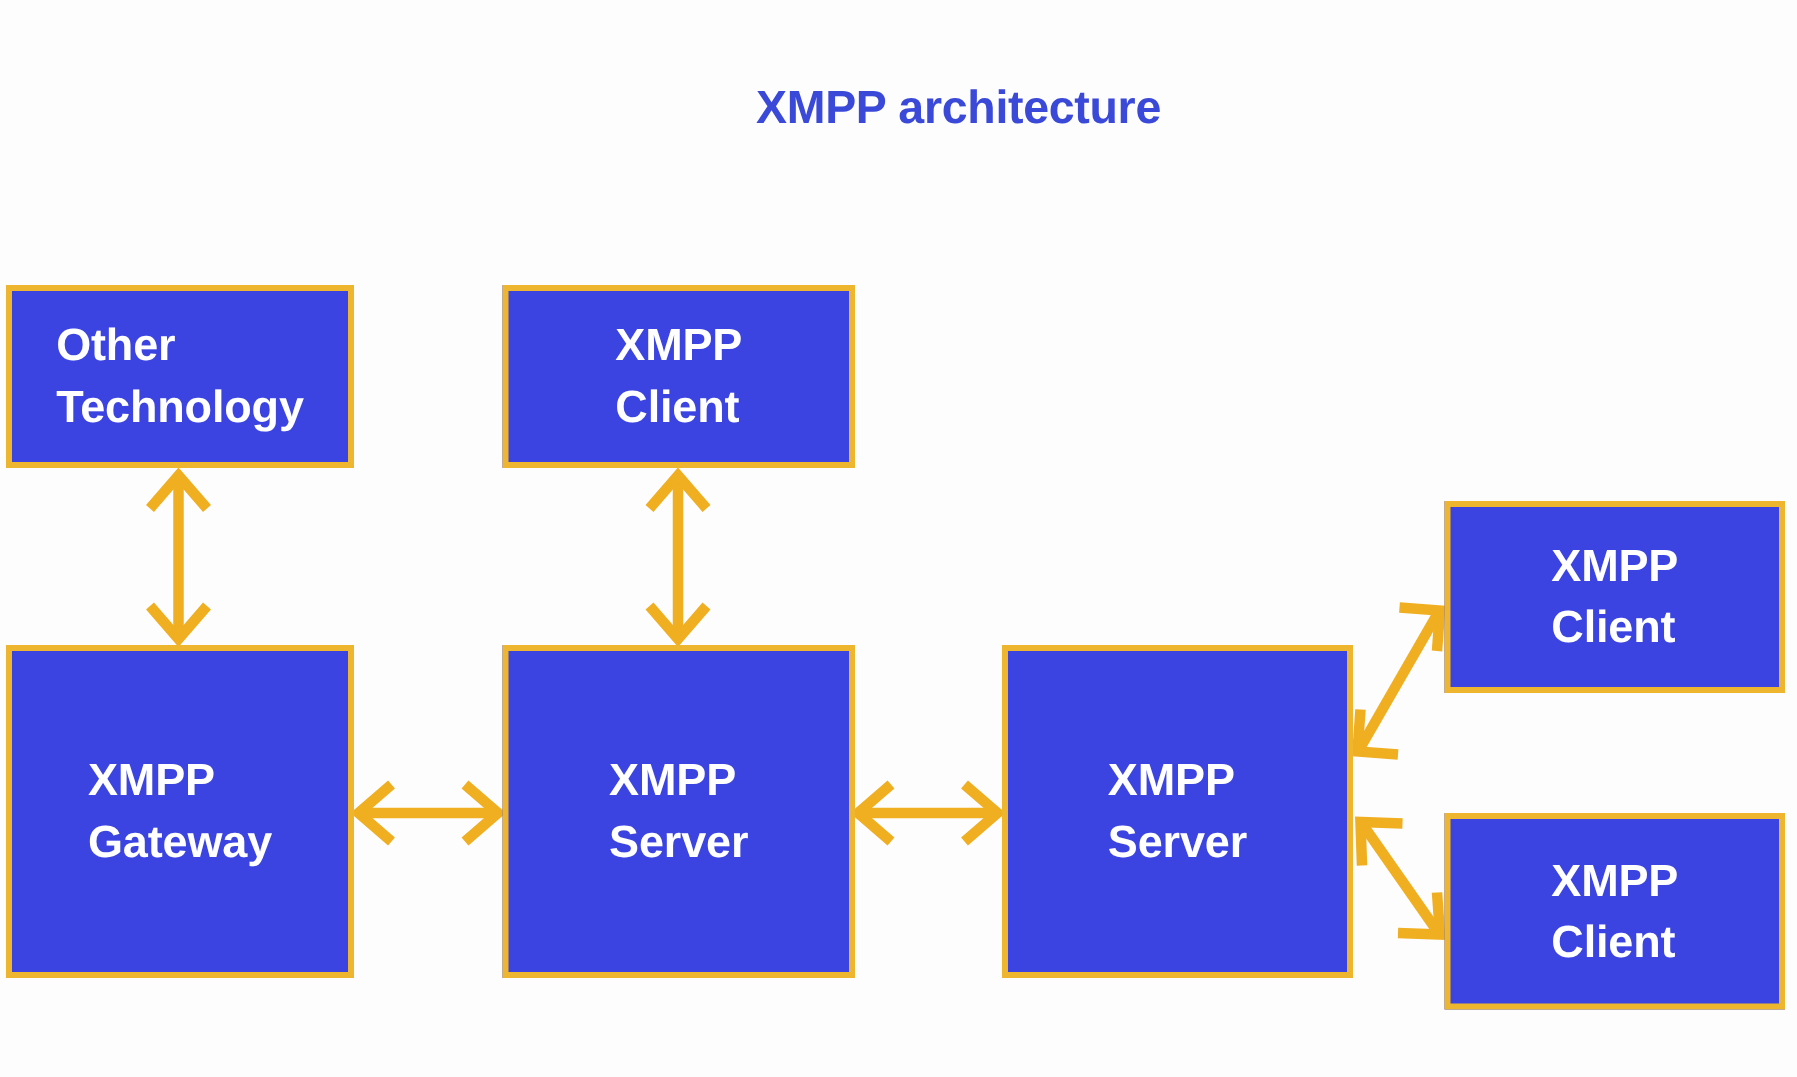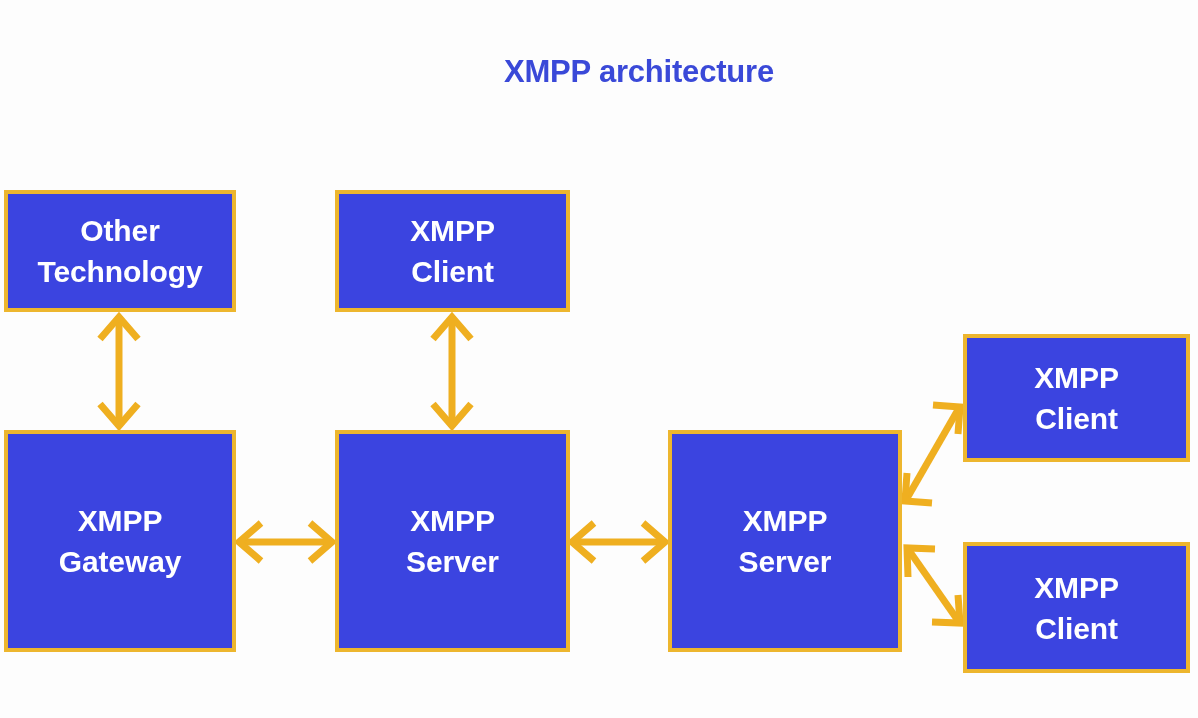--- a/index.html
+++ b/index.html
@@ -39,21 +39,20 @@
 
   
   .node-box {
     position: absolute;
     box-sizing: border-box;
     background: #3B44E0;
     border: 4px solid #EDB62E;
     display: flex;
     align-items: center;
     justify-content: center;
-    text-align: center;
     color: #FFFFFF;
     font-size: 30px;
     font-weight: bold;
     line-height: 41px;
     letter-spacing: -0.1px;
   }
   .node-box .node-label {
     display: block;
     white-space: pre-line;
     padding: 0 6px;

